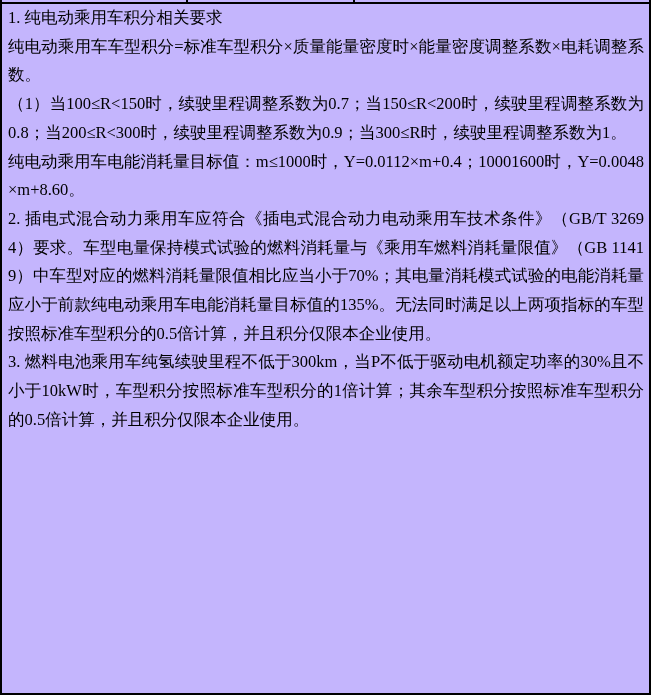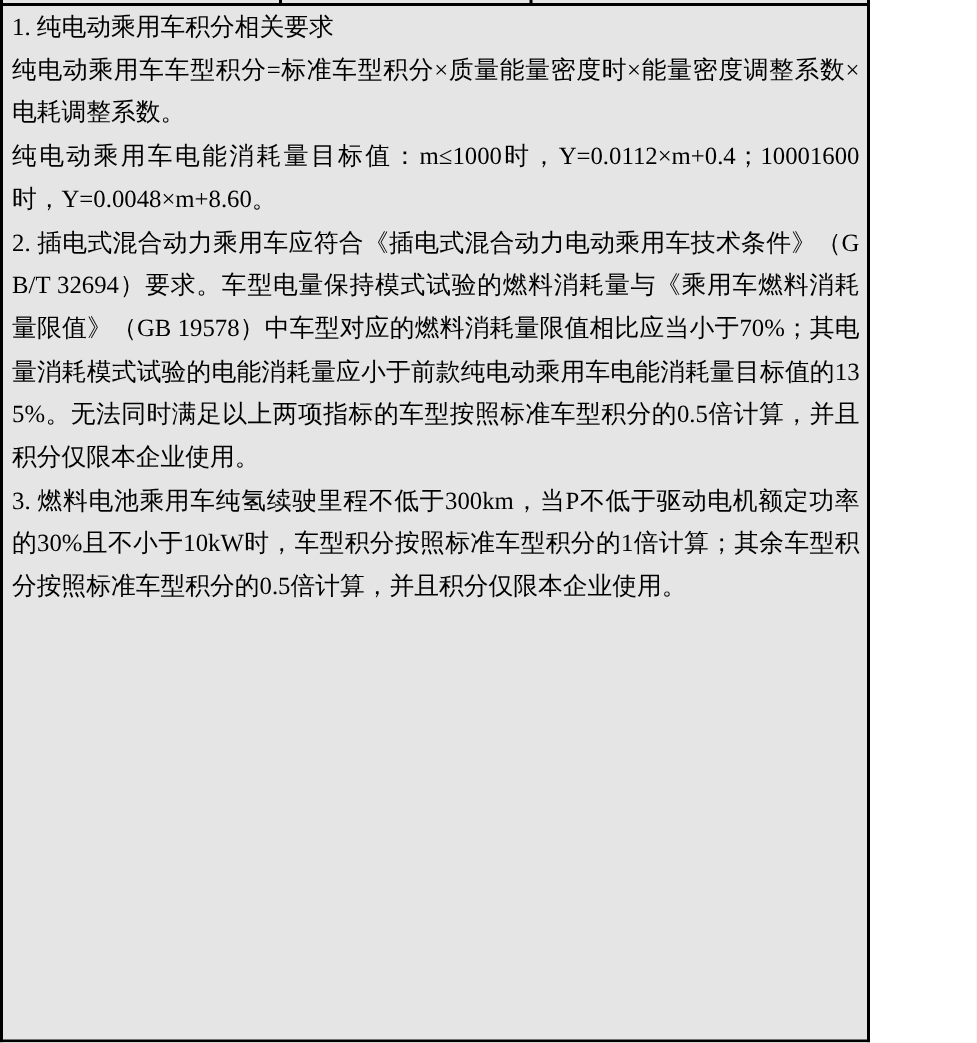--- a/index.html
+++ b/index.html
@@ -5,23 +5,23 @@
   html, body {
     margin: 0;
     padding: 0;
     background: #ffffff;
   }
   body {
     font-family: "Liberation Serif", "DejaVu Serif", serif;
   }
   .page {
     position: relative;
-    width: 580px;
+    width: 651px;
     height: 695px;
-    background: #e5e5e5;
+    background: #c4b5fd;
     overflow: hidden;
     color: #000000;
   }
   
   .cell-frame {
     position: absolute;
     inset: 0;
     border-left: 2px solid #000000;
     border-right: 2px solid #000000;
     border-bottom: 2px solid #000000;
@@ -72,18 +72,19 @@
 <div class="page">
 
   <span class="top-tick t1"></span>
   <span class="top-tick t2"></span>
   <div class="cell-topline"></div>
   <div class="cell-frame"></div>
 
   <div class="text-area">
     <p>1. 纯电动乘用车积分相关要求</p>
     <p>纯电动乘用车车型积分=标准车型积分×质量能量密度时×能量密度调整系数×电耗调整系数。</p>
+    <p>（1）当100≤R&lt;150时，续驶里程调整系数为0.7；当150≤R&lt;200时，续驶里程调整系数为0.8；当200≤R&lt;300时，续驶里程调整系数为0.9；当300≤R时，续驶里程调整系数为1。</p>
     <p>纯电动乘用车电能消耗量目标值：m≤1000时，Y=0.0112×m+0.4；10001600时，Y=0.0048×m+8.60。</p>
-    <p>2. 插电式混合动力乘用车应符合《插电式混合动力电动乘用车技术条件》（GB/T 32694）要求。车型电量保持模式试验的燃料消耗量与《乘用车燃料消耗量限值》（GB 19578）中车型对应的燃料消耗量限值相比应当小于70%；其电量消耗模式试验的电能消耗量应小于前款纯电动乘用车电能消耗量目标值的135%。无法同时满足以上两项指标的车型按照标准车型积分的0.5倍计算，并且积分仅限本企业使用。</p>
+    <p>2. 插电式混合动力乘用车应符合《插电式混合动力电动乘用车技术条件》（GB/T 32694）要求。车型电量保持模式试验的燃料消耗量与《乘用车燃料消耗量限值》（GB 11419）中车型对应的燃料消耗量限值相比应当小于70%；其电量消耗模式试验的电能消耗量应小于前款纯电动乘用车电能消耗量目标值的135%。无法同时满足以上两项指标的车型按照标准车型积分的0.5倍计算，并且积分仅限本企业使用。</p>
     <p>3. 燃料电池乘用车纯氢续驶里程不低于300km，当P不低于驱动电机额定功率的30%且不小于10kW时，车型积分按照标准车型积分的1倍计算；其余车型积分按照标准车型积分的0.5倍计算，并且积分仅限本企业使用。</p>
   </div>
 
 </div>
 
 </body></html>

